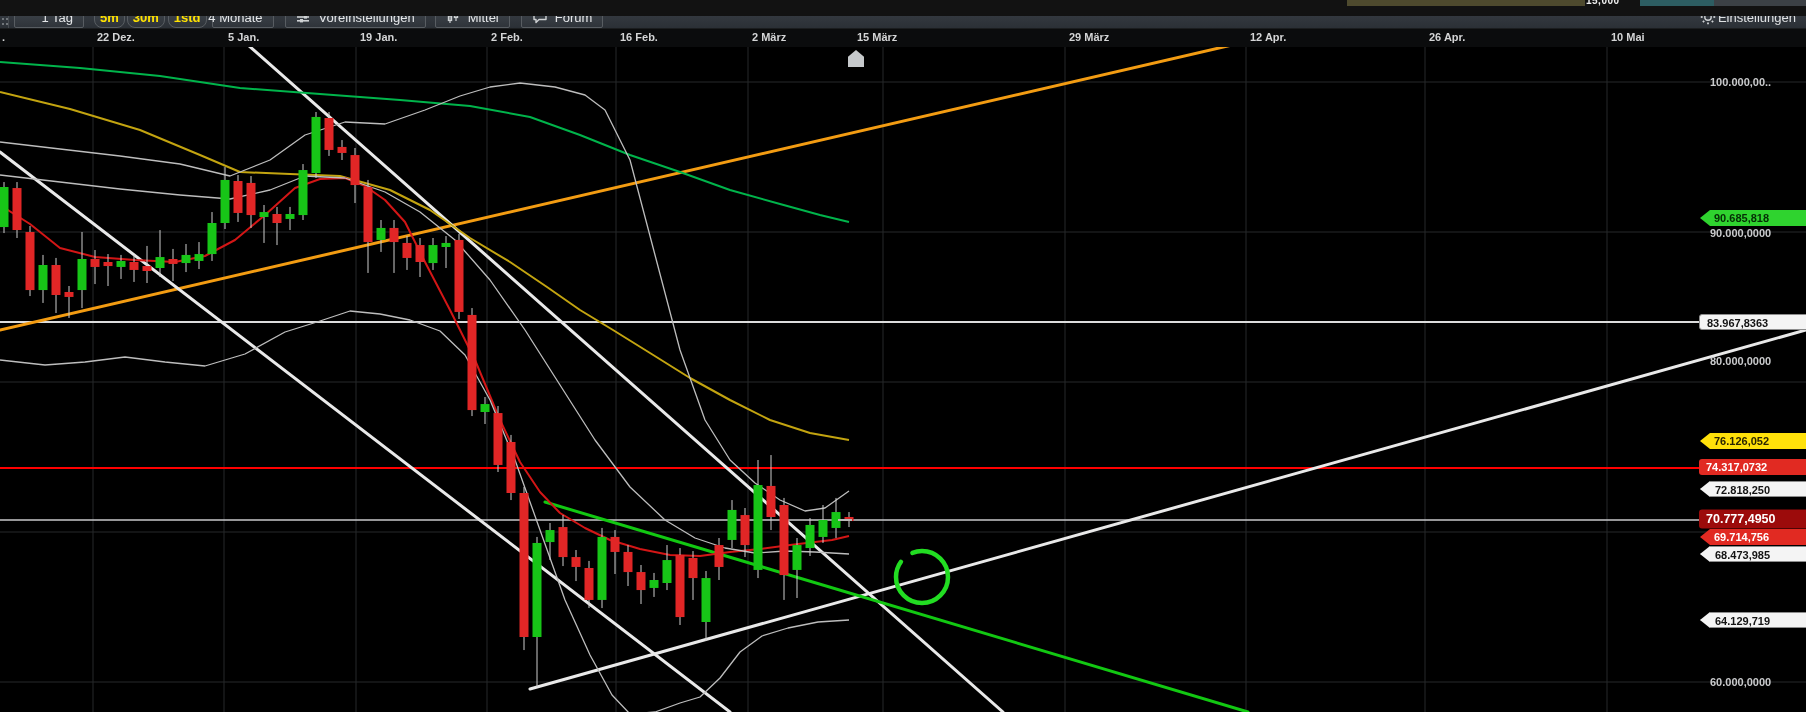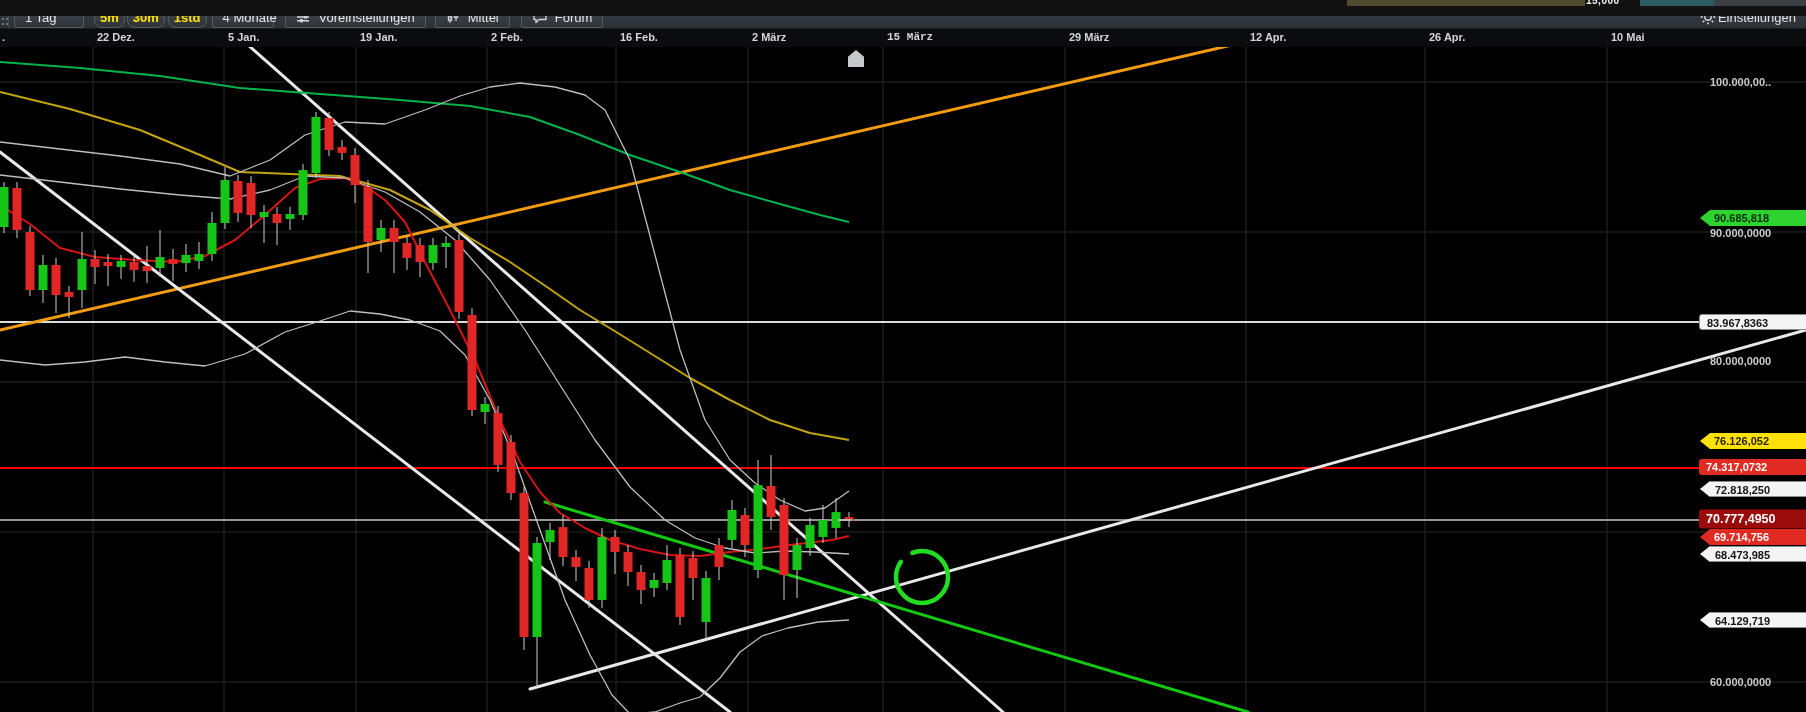--- a/index.html
+++ b/index.html
@@ -12,25 +12,25 @@
   .seg.olive{left:1347px;width:238px;background:#4e4a2e;}
   .seg.teal{left:1640px;width:74px;background:#2d5d62;}
   .seg.gray{left:1714px;width:92px;background:#3c4146;}
   .strip-text{position:absolute;top:-5px;left:1586px;color:#efefef;font-size:10px;font-weight:bold;letter-spacing:.5px;}
 
   
   .toolbar{position:absolute;top:6px;left:0;width:1806px;height:23px;background:linear-gradient(#3a3f46,#2b3036);display:flex;align-items:center;z-index:5;border-bottom:1px solid #1b1d1f;box-sizing:border-box;}
   .handle{width:7px;height:21px;margin-left:1px;background-image:radial-gradient(circle at 2px 2px,#70757a 1px,rgba(0,0,0,0) 1.4px);background-size:4px 5px;border-right:1px solid #464b50;}
   .tbtn{height:21px;background:linear-gradient(#40464d,#2f343a);border:1px solid #585d62;border-radius:2px;color:#e4e6e8;font-size:13px;display:flex;align-items:center;gap:7px;box-sizing:border-box;padding:0 10px;white-space:nowrap;}
   .tbtn.y{color:#ffe200;font-weight:bold;padding:0 5px;border-radius:8px;}
-  [data-name="timeframe-button-1tag"]{margin-left:5px;width:70px;justify-content:flex-start;}
+  [data-name="timeframe-button-1tag"]{margin-left:5px;width:70px;justify-content:flex-end;}
   [data-name="timeframe-button-5m"]{margin-left:10px;}
   [data-name="timeframe-button-30m"]{margin-left:2px;}
   [data-name="timeframe-button-1std"]{margin-left:3px;}
-  [data-name="range-button-4monate"]{margin-left:5px;width:62px;justify-content:flex-start;}
+  [data-name="range-button-4monate"]{margin-left:5px;width:62px;justify-content:flex-end;}
   [data-name="voreinstellungen-button"]{margin-left:11px;justify-content:flex-end;}
   [data-name="mittel-button"]{margin-left:9px;}
   [data-name="forum-button"]{margin-left:11px;}
   .settings{margin-left:auto;margin-right:10px;display:flex;align-items:center;gap:2px;color:#dfe1e3;font-size:13px;}
   .icon svg{display:block;}
 
   
   .date-axis{position:absolute;top:29px;left:0;width:1806px;height:18px;background:#0b0c0d;z-index:4;}
   .dlabel{position:absolute;top:2px;color:#d4d5d6;font-size:11px;font-weight:bold;white-space:nowrap;}
 
@@ -141,21 +141,21 @@
   </div>
 
   <div class="date-axis" data-name="date-axis">
       <span class="dlabel" data-name="date-label" style="left: 2px;">.</span>
       <span class="dlabel" data-name="date-label" style="left: 97px;">22 Dez.</span>
       <span class="dlabel" data-name="date-label" style="left: 228px;">5 Jan.</span>
       <span class="dlabel" data-name="date-label" style="left: 360px;">19 Jan.</span>
       <span class="dlabel" data-name="date-label" style="left: 491px;">2 Feb.</span>
       <span class="dlabel" data-name="date-label" style="left: 620px;">16 Feb.</span>
       <span class="dlabel" data-name="date-label" style="left: 752px;">2 März</span>
-      <span class="dlabel" data-name="date-label" style="left: 887px; font-family: Liberation Mono, monospace;">15 März</span>
+      <span class="dlabel" data-name="date-label" style="left: 857px;">15 März</span>
       <span class="dlabel" data-name="date-label" style="left: 1069px;">29 März</span>
       <span class="dlabel" data-name="date-label" style="left: 1250px;">12 Apr.</span>
       <span class="dlabel" data-name="date-label" style="left: 1429px;">26 Apr.</span>
       <span class="dlabel" data-name="date-label" style="left: 1611px;">10 Mai</span>
     </div>
 
   <svg class="chart" width="1806" height="712" data-name="chart-canvas">
       <defs>
         <clipPath id="plot">
           <rect x="0" y="47" width="1806" height="665"></rect>

